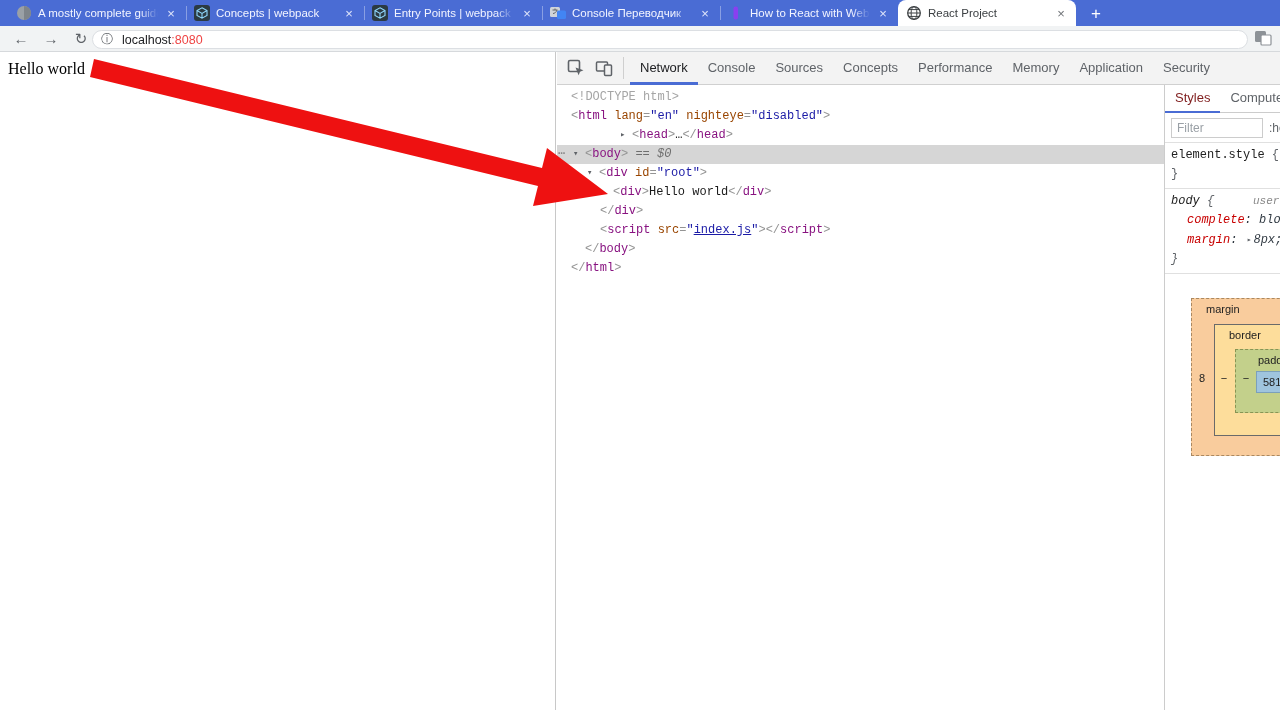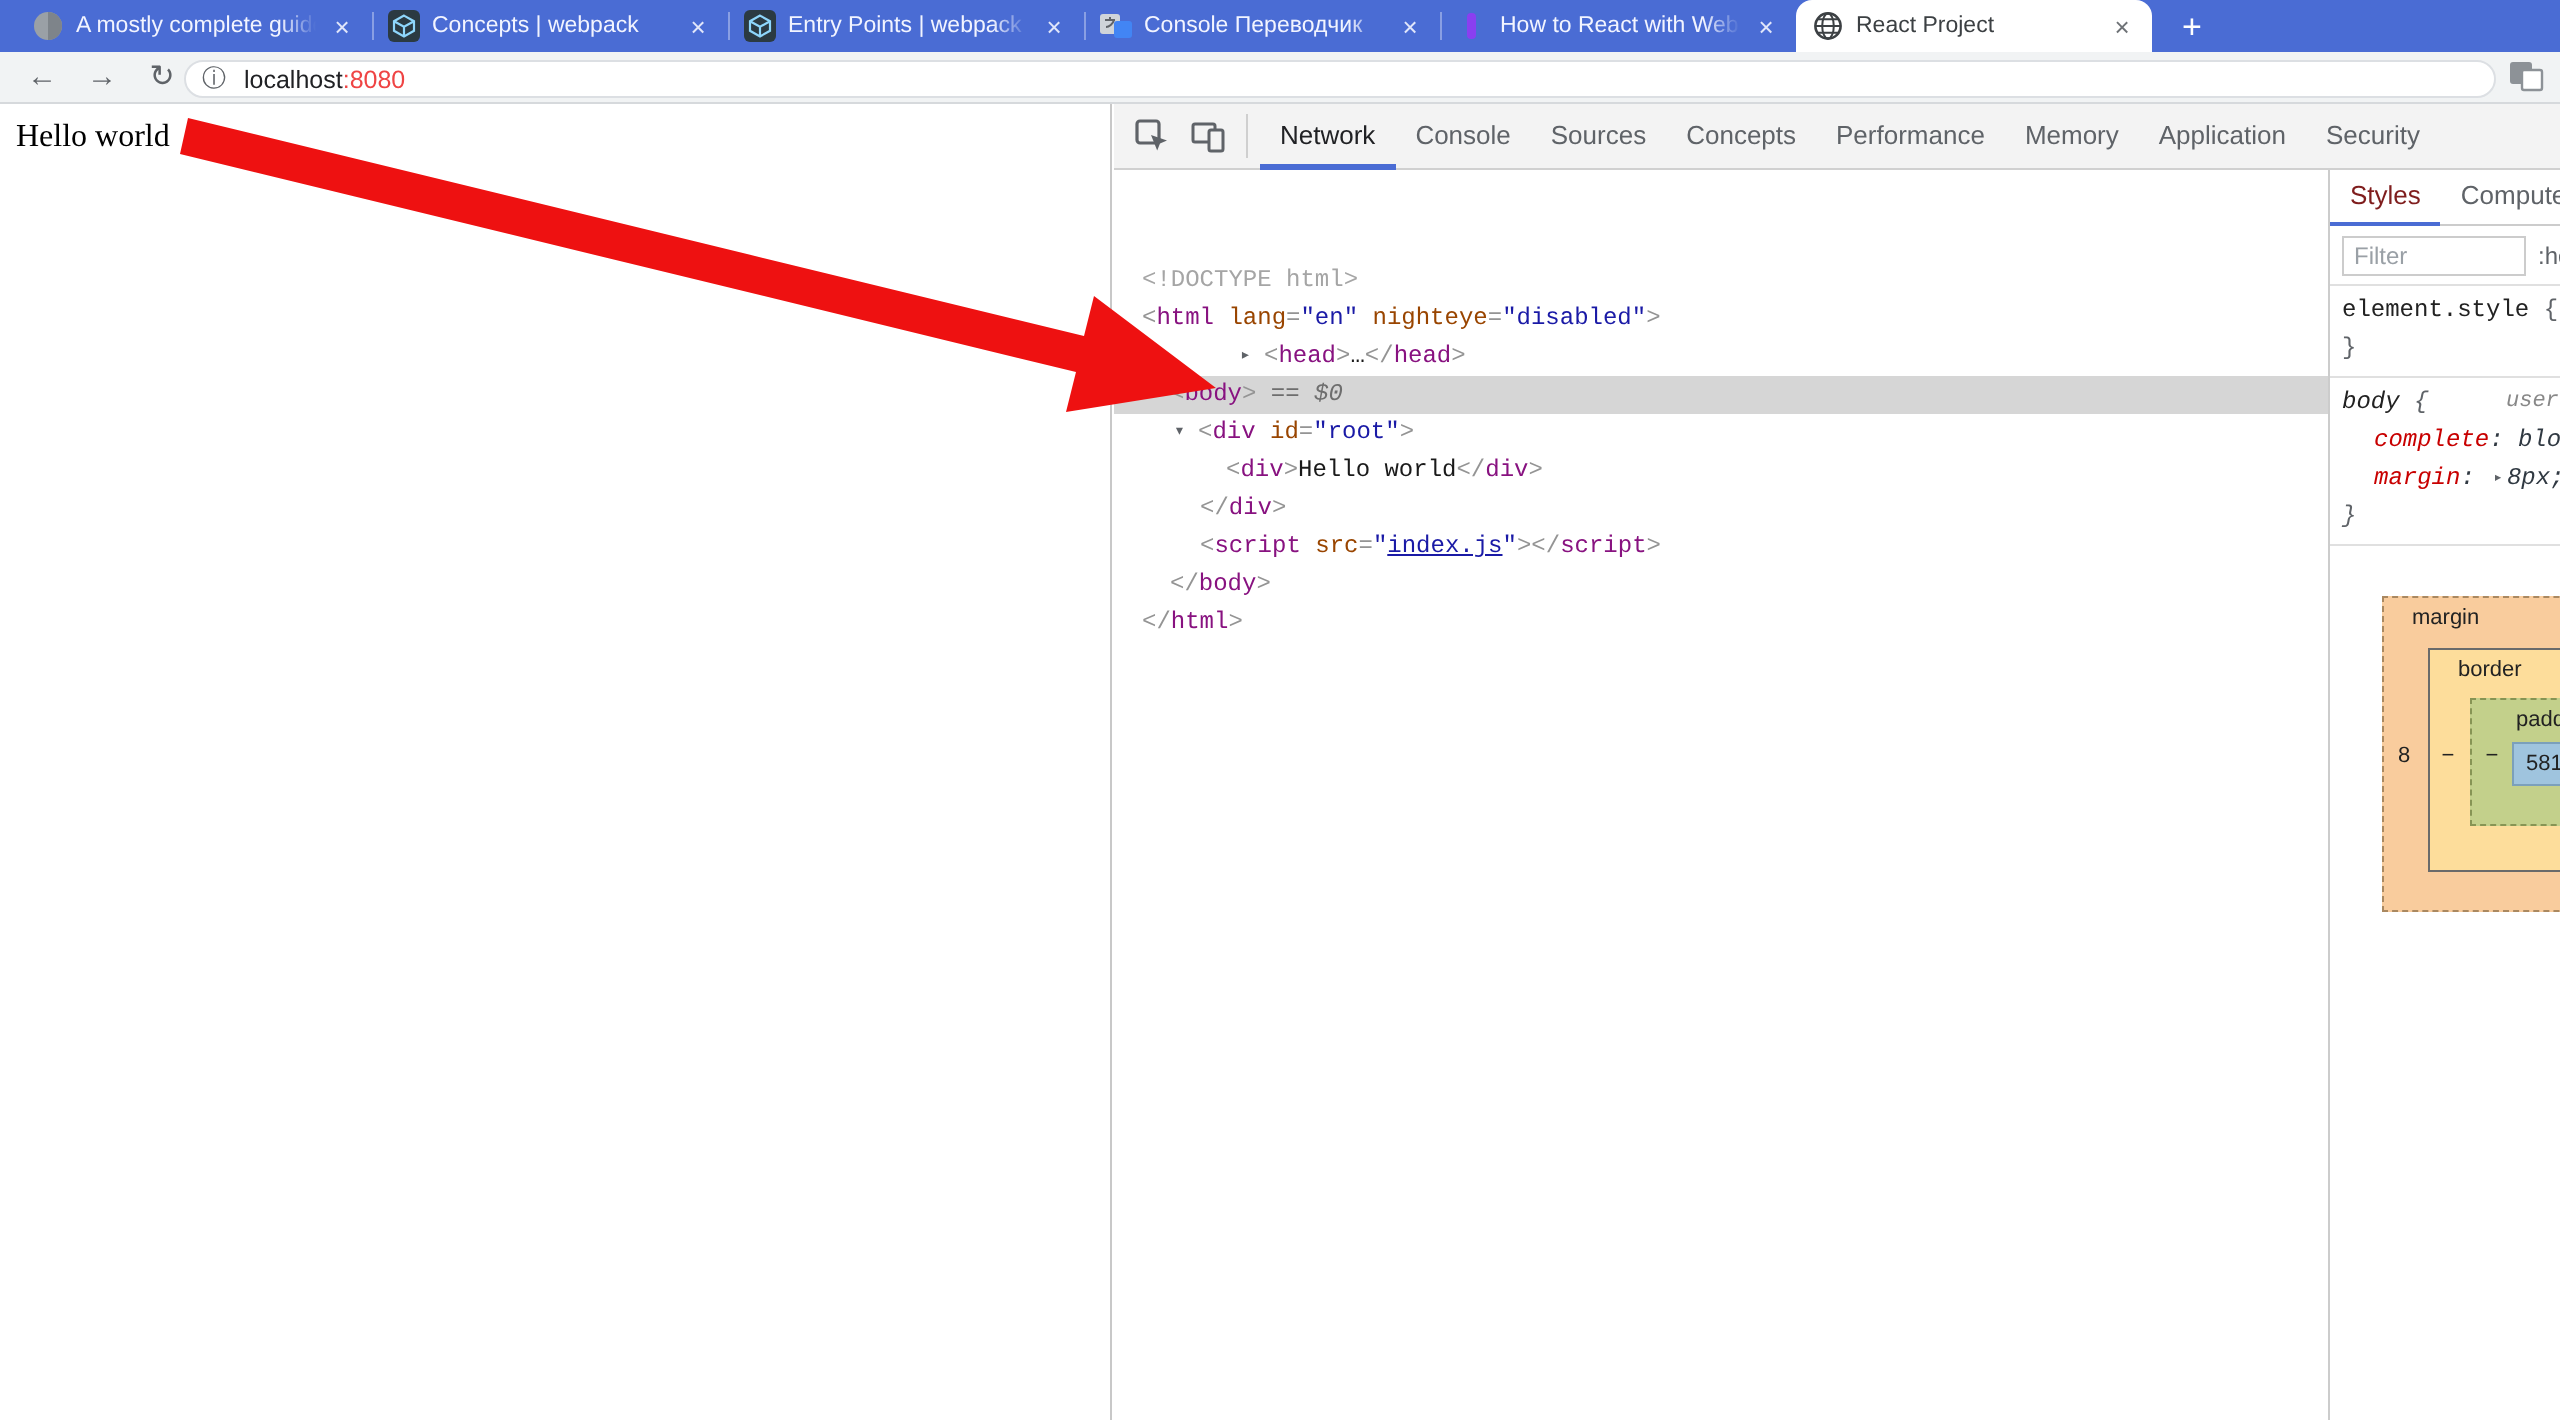--- a/index.html
+++ b/index.html
@@ -198,21 +198,21 @@
         <div class="dt-tab">Sources</div>
         <div class="dt-tab">Concepts</div>
         <div class="dt-tab">Performance</div>
         <div class="dt-tab">Memory</div>
         <div class="dt-tab">Application</div>
         <div class="dt-tab">Security</div>
       </div>
   </div>
 
   <div class="dom-pane" id="dom-tree">
-      <div class="dom-line" style="padding-left: 14px; margin-top: 43px;"><span class="tk-g">&lt;!DOCTYPE html&gt;</span></div>
+      <div class="dom-line" style="padding-left: 14px;"><span class="tk-g">&lt;!DOCTYPE html&gt;</span></div>
       <div class="dom-line" style="padding-left: 14px;"><span class="tk-b">&lt;</span><span class="tk-t">html</span><span class="tk-p"> </span><span class="tk-a">lang</span><span class="tk-b">=</span><span class="tk-v">"en"</span><span class="tk-p"> </span><span class="tk-a">nighteye</span><span class="tk-b">=</span><span class="tk-v">"disabled"</span><span class="tk-b">&gt;</span></div>
       <div class="dom-line" style="padding-left: 15px; margin-left: 48px;"><span class="tree-arrow">▸</span><span class="tk-b">&lt;</span><span class="tk-t">head</span><span class="tk-b">&gt;</span><span class="tk-x">…</span><span class="tk-b">&lt;/</span><span class="tk-t">head</span><span class="tk-b">&gt;</span></div>
       <div class="dom-line selected" style="padding-left: 1px;"><span class="tree-dots">⋯</span><span class="tree-arrow">▾</span><span class="tk-b">&lt;</span><span class="tk-t">body</span><span class="tk-b">&gt;</span><span class="tk-f"> == $0</span></div>
       <div class="dom-line" style="padding-left: 30px;"><span class="tree-arrow">▾</span><span class="tk-b">&lt;</span><span class="tk-t">div</span><span class="tk-p"> </span><span class="tk-a">id</span><span class="tk-b">=</span><span class="tk-v">"root"</span><span class="tk-b">&gt;</span></div>
       <div class="dom-line" style="padding-left: 56px;"><span class="tk-b">&lt;</span><span class="tk-t">div</span><span class="tk-b">&gt;</span><span class="tk-x">Hello world</span><span class="tk-b">&lt;/</span><span class="tk-t">div</span><span class="tk-b">&gt;</span></div>
       <div class="dom-line" style="padding-left: 43px;"><span class="tk-b">&lt;/</span><span class="tk-t">div</span><span class="tk-b">&gt;</span></div>
       <div class="dom-line" style="padding-left: 43px;"><span class="tk-b">&lt;</span><span class="tk-t">script</span><span class="tk-p"> </span><span class="tk-a">src</span><span class="tk-b">=</span><span class="tk-v">"</span><span class="tk-l">index.js</span><span class="tk-v">"</span><span class="tk-b">&gt;</span><span class="tk-b">&lt;/</span><span class="tk-t">script</span><span class="tk-b">&gt;</span></div>
       <div class="dom-line" style="padding-left: 28px;"><span class="tk-b">&lt;/</span><span class="tk-t">body</span><span class="tk-b">&gt;</span></div>
       <div class="dom-line" style="padding-left: 14px;"><span class="tk-b">&lt;/</span><span class="tk-t">html</span><span class="tk-b">&gt;</span></div>
     </div>

